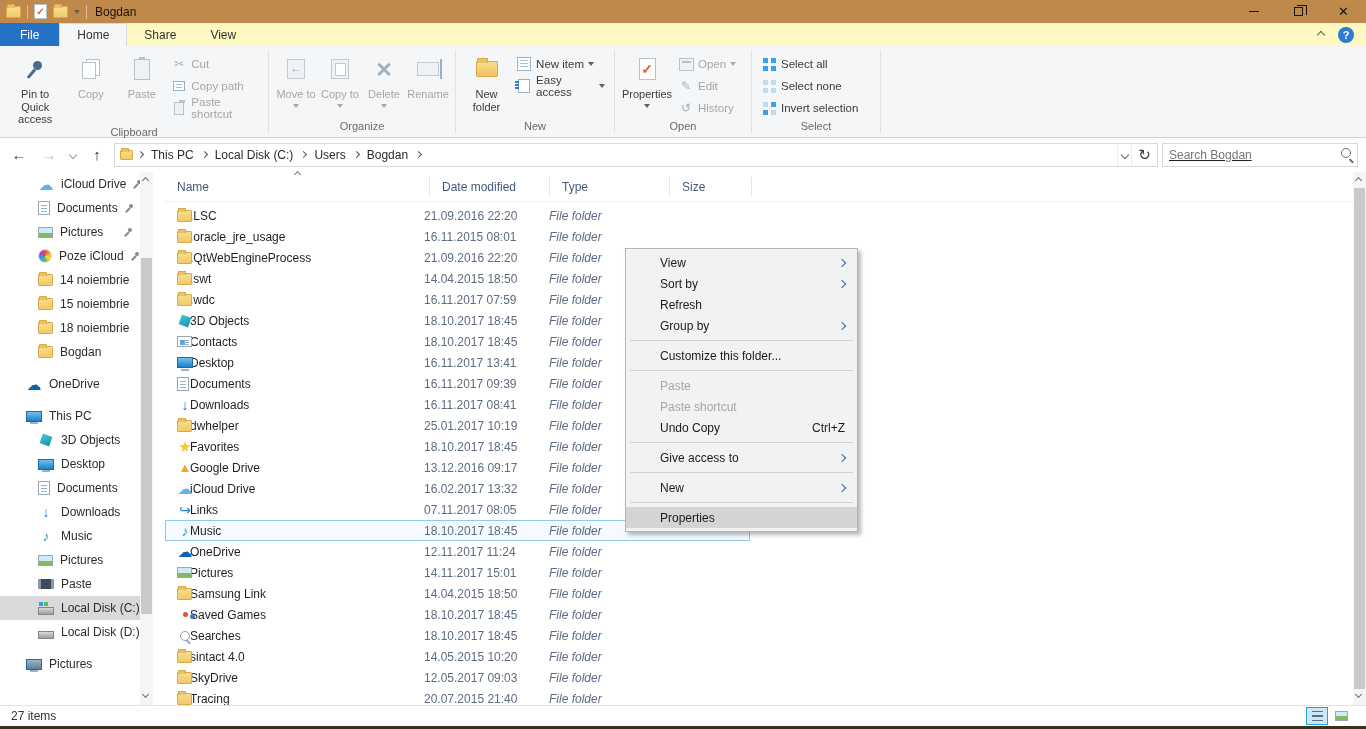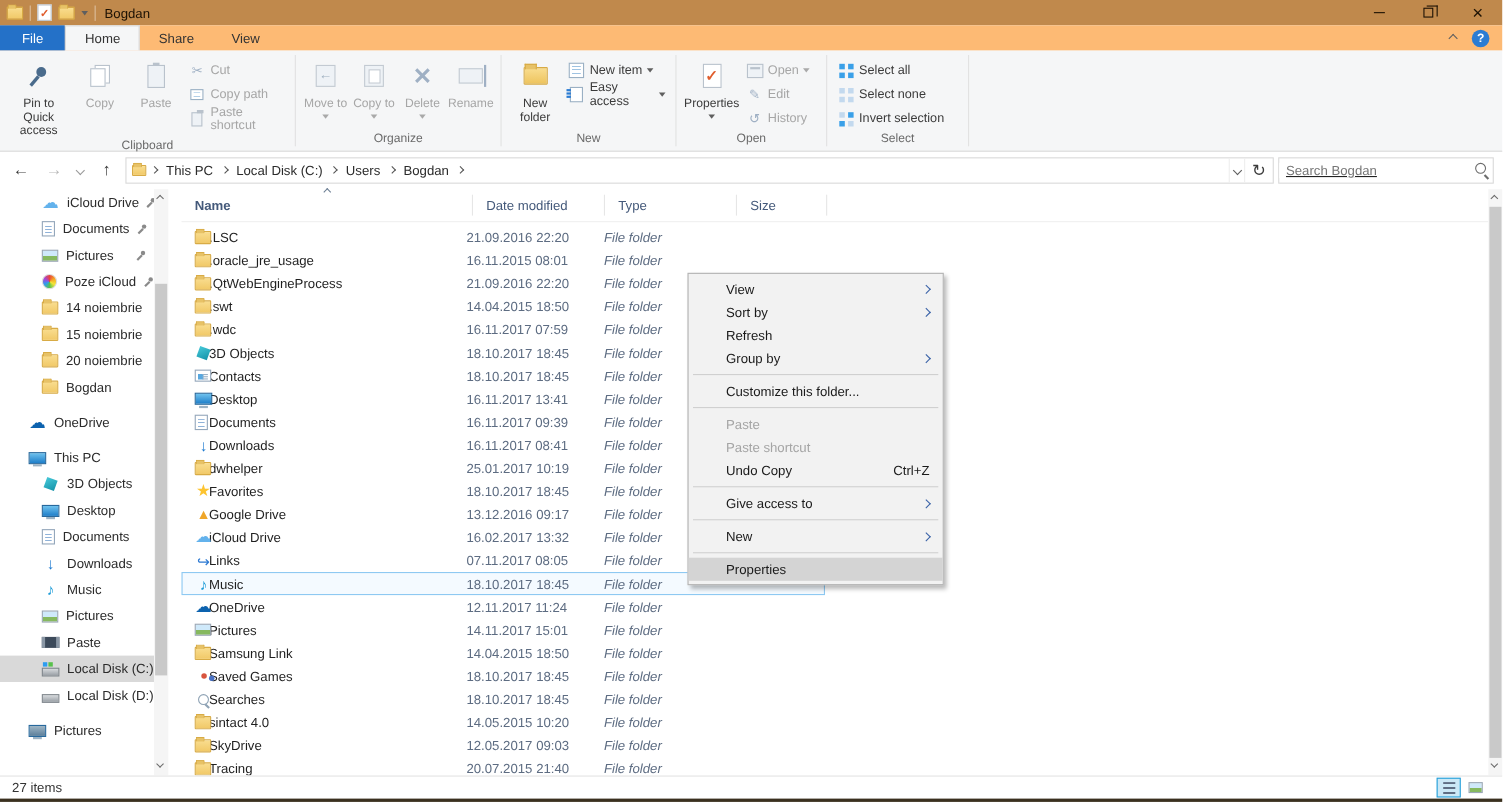--- a/index.html
+++ b/index.html
@@ -53,21 +53,21 @@
   .pinmini::after { content:""; position:absolute; top:4px; left:2px; width:1.5px; height:6px; background:#8a8a8a; transform:rotate(45deg); }
 
   
   .ch { display:inline-block; width:6px; height:6px; border-right:1.5px solid #5f5f5f; border-bottom:1.5px solid #5f5f5f; flex:none; }
   .ch.up { transform:rotate(-135deg); } .ch.down { transform:rotate(45deg); }
   .ch.right { transform:rotate(-45deg); } 
   .caret { display:inline-block; width:0; height:0; border-left:3.5px solid transparent; border-right:3.5px solid transparent; border-top:4px solid #5f5f5f; flex:none; }
   .disabled .caret { border-top-color:#a9a9a9; }
 
   
-  .tabrow { position:absolute; top:23px; left:0; right:0; height:23px; background:#fdba74; display:flex; align-items:stretch; }
+  .tabrow { position:absolute; top:23px; left:0; right:0; height:23px; background:#fef9c3; display:flex; align-items:stretch; }
   .tab { padding:0 17px; display:flex; align-items:center; font-size:12px; color:#333; }
   .tab.file { background:#2471c8; color:#fff; padding:0 20px; }
   .tab.active { background:#f5f6f7; border:1px solid #d8d8d8; border-bottom:none; }
   .tabrow-right { margin-left:auto; display:flex; align-items:center; gap:14px; padding-right:12px; }
   .helpbtn { width:16px; height:16px; border-radius:50%; background:#2b7cd3; color:#fff; font-size:11px; font-weight:bold; display:flex; align-items:center; justify-content:center; }
 
   
   .ribbon { position:absolute; top:46px; left:0; right:0; height:92px; background:#f5f6f7; border-bottom:1px solid #d4d4d4; display:flex; }
   .rgroup { display:flex; flex-direction:column; }
   .gsep { width:1px; background:#e2e2e2; margin:4px 0; }
@@ -137,21 +137,21 @@
   .snav.sel { background:#d9d9d9; }
   .sscroll { position:absolute; top:172px; left:140px; width:13px; bottom:24px; background:#f5f5f5; }
   .sscroll .thumb { position:absolute; left:1px; right:1px; top:86px; height:356px; background:#c9c9c9; }
   .sscroll .ch, .vscroll .ch { position:absolute; left:3px; width:5px; height:5px; border-color:#6d6d6d; }
 
   
   .filelist { position:absolute; left:165px; top:172px; right:13px; bottom:24px; background:#fff; }
   .fheaders { position:relative; height:30px; display:flex; align-items:center; color:#44597a; font-size:12px; border-bottom:1px solid #f0f0f0; }
   .fh { padding-left:12px; position:relative; height:100%; display:flex; align-items:center; }
   .fh .hsep { position:absolute; right:0; top:5px; bottom:5px; width:1px; background:#e6e6e6; }
-  .fh-name { width:265px;font-weight:bold; }
+  .fh-name { width:265px; }
   .fh-date { width:120px; } .fh-type { width:120px; } .fh-size { width:82px; }
   .sortcaret { position:absolute; left:130px; top:0px; width:5px; height:5px; border-color:#6d7f94; }
   .frows { position:absolute; top:33px; left:0; right:0; }
   .frow { display:flex; align-items:center; height:21px; width:585px; border:1px solid transparent; }
   .frow .cico { width:24px; padding-left:11px; display:flex; align-items:center; flex:none; }
   .frow .cname { width:234px; color:#1f1f1f; white-space:nowrap; overflow:hidden; }
   .frow .cdate { width:125px; color:#5d6c82; }
   .frow .ctype { width:120px; color:#5d6c82;font-style:italic; }
   .frow .csize { width:75px; color:#5d6c82; text-align:right; }
   .frow.sel { background:#f4faff; border-color:#8ec9f2; }
@@ -441,21 +441,21 @@
       <div class="snav lvl2">
         <span class="fi fi-folder"></span>
         <span>14 noiembrie</span>
       </div>
       <div class="snav lvl2">
         <span class="fi fi-folder"></span>
         <span>15 noiembrie</span>
       </div>
       <div class="snav lvl2">
         <span class="fi fi-folder"></span>
-        <span>20 noiembrie</span>
+        <span>18 noiembrie</span>
       </div>
       <div class="snav lvl2">
         <span class="fi fi-folder"></span>
         <span>Bogdan</span>
       </div>
       <div class="snav lvl1 gap">
         <span class="fi fi-onedrive">☁</span>
         <span>OneDrive</span>
       </div>
       <div class="snav lvl1 gap">

